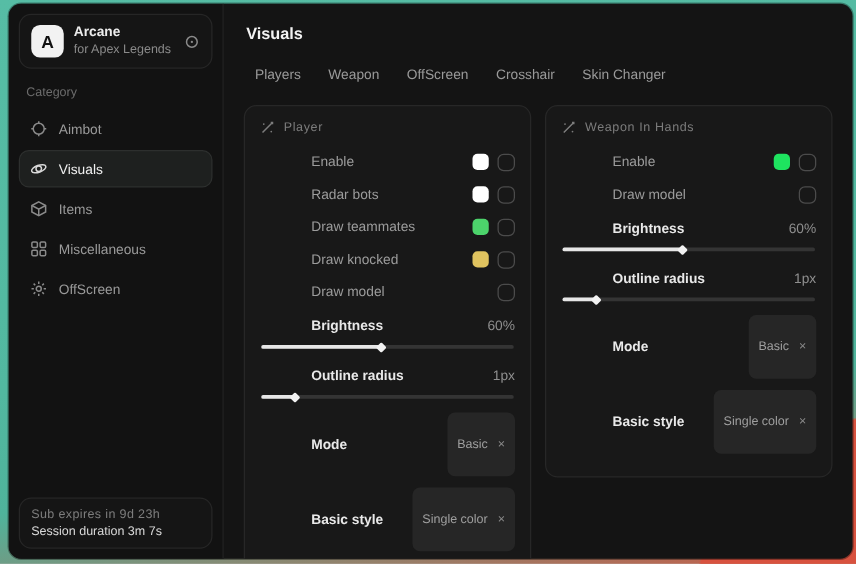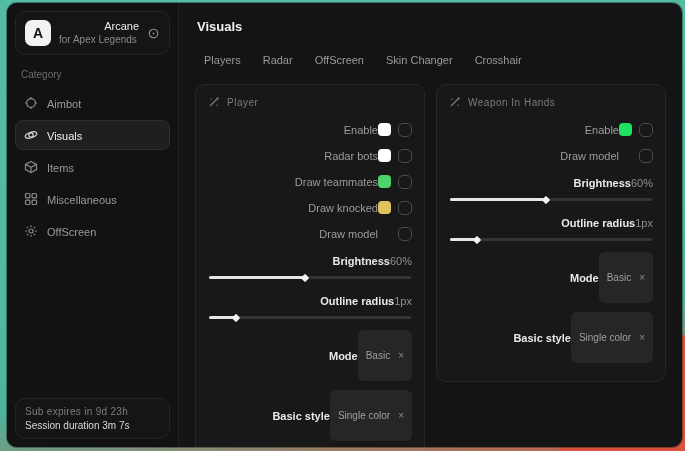--- a/index.html
+++ b/index.html
@@ -22,21 +22,21 @@
   }
   .brand-card {
     border:1px solid #262626; border-radius:10px; padding:8px 9px;
     display:flex; align-items:center; gap:8px; background:#151515;
   }
   .logo {
     width:26px; height:26px; border-radius:7px; background:#f2f2f2; color:#111;
     font-weight:bold; font-size:14px; display:flex; align-items:center; justify-content:center;
   }
   .brand-text { flex:1; line-height:1.25; }
-  .brand-name { color:#ececec; font-size:11px; font-weight:normal;text-align:right; }
+  .brand-name { color:#ececec; font-size:11px; font-weight:bold; }
   .brand-sub { color:#8a8a8a; font-size:10px; }
   .brand-action { color:#8a8a8a; display:flex; align-items:center; }
   .cat-label { color:#6d6d6d; font-size:10px; margin:14px 6px 8px; }
   .nav { display:flex; flex-direction:column; gap:2px; }
   .nav-item {
     display:flex; align-items:flex-end; gap:9px; padding:7px 8px; border-radius:8px;
     color:#9a9a9a; font-size:11px; cursor:pointer; border:1px solid transparent;
   }
   .nav-item.active { background:#1e201f; border-color:#2d2f2e; color:#f0f0f0; }
   .nav-item .ico { display:flex; align-items:center; }
@@ -50,21 +50,21 @@
   .tabs { display:flex; align-items:flex-start; gap:4px; margin-bottom:12px; }
   .tab { color:#9a9a9a; font-size:11px; padding:6px 9px; border-radius:8px; cursor:pointer; white-space:nowrap; }
   .tab.active { background:#2c2c2c; color:#fafafa; }
   .panels { display:flex; gap:11px; align-items:flex-start; }
   .panel {
     width:236px; background:#181818; border:1px solid #272727; border-radius:10px;
     padding:11px 12px 13px;
   }
   .panel-head { display:flex; align-items:center; gap:7px; margin-bottom:11px; }
   .panel-title { color:#7c7c7c; font-size:10px; letter-spacing:.5px; }
-  .row { display:flex; align-items:center; justify-content:flex-end; min-height:21px; margin-bottom:5px;margin-left:41px; }
+  .row { display:flex; align-items:center; justify-content:space-between; min-height:21px; margin-bottom:5px;margin-left:41px; }
   .row-label { color:#9c9c9c; font-size:11px; }
   .row-label.strong { color:#e9e9e9; font-weight:bold; }
   .row-right { display:flex; align-items:center; gap:7px; }
   .swatch { width:13px; height:13px; border-radius:4px; }
   .checkbox { width:14px; height:14px; border:1.5px solid #4b4b4b; border-radius:5px; background:transparent; cursor:pointer; }
   .value { color:#8f8f8f; font-size:11px; }
   .slider { position:relative; height:3px; border-radius:2px; background:#343434; margin:4px 1px 11px; cursor:pointer; }
   .slider-fill { position:absolute; left:0; top:0; bottom:0; background:#e6e6e6; border-radius:2px; }
   .slider-fill::after {
     content:""; position:absolute; right:-4px; top:50%; width:6px; height:6px;
@@ -155,24 +155,24 @@
       <div class="sub-line1 mono">Sub expires in 9d 23h</div>
       <div class="sub-line2">Session duration 3m 7s</div>
     </div>
   </div>
 
   <div class="main">
     <div class="page-title">Visuals</div>
 
     <div class="tabs">
       <div class="tab">Players</div>
-      <div class="tab">Radar</div>
+      <div class="tab">Weapon</div>
       <div class="tab">OffScreen</div>
+      <div class="tab">Crosshair</div>
       <div class="tab">Skin Changer</div>
-      <div class="tab">Crosshair</div>
     </div>
 
     <div class="panels">
 
       <div class="panel">
         <div class="panel-head">
           <span>
             <svg width="12" height="12" viewBox="0 0 12 12" fill="none" stroke="#7c7c7c" stroke-width="1.2">
               <path d="M2 10 10 2M8.6 2H10v1.4"></path>
                 <circle cx="3" cy="3.2" r=".7" fill="#7c7c7c" stroke="none"></circle>

